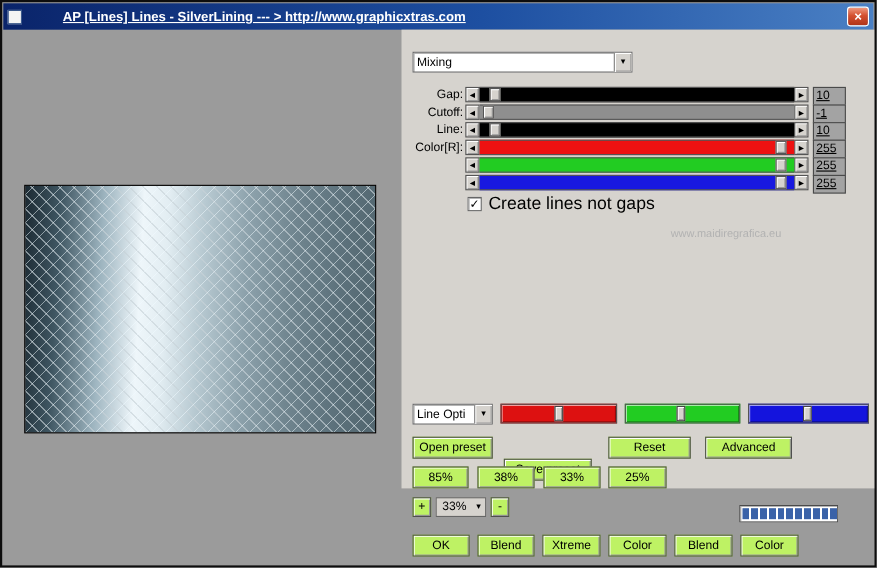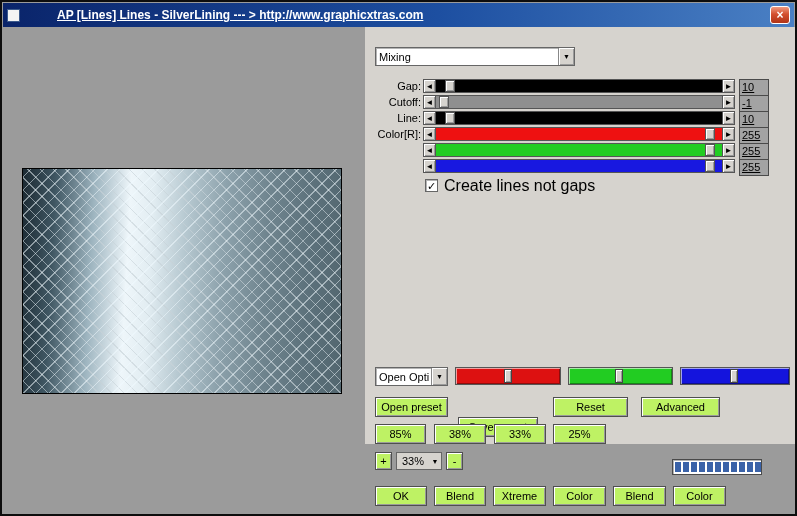--- a/index.html
+++ b/index.html
@@ -176,24 +176,25 @@
         </div>
     </div>
     <div class="valbox" style="top:132px">255</div>
 
     <span class="checkbox" style="top:152px">
       <span>✓</span>
     </span>
     <span class="checkbox-label" style="top:152px">Create lines not gaps</span>
 
     <div class="watermark">
+      <div class="watermark-url">www.maidiregrafica.eu</div>
     </div>
 
     <div class="combo" style="left:10px;top:340px;width:73px;">
-      <span class="combo-text">Open Opti</span>
+      <span class="combo-text">Line Opti</span>
       <span class="combo-btn">
           <span>▼</span>
         </span>
     </div>
 
     <div class="channel" style="left: 90px; width: 106px; background: rgb(221, 17, 17);">
       <div class="ch-thumb" style="left:46%"></div>
     </div>
     <div class="channel" style="left: 203px; width: 105px; background: rgb(34, 204, 34);">
       <div class="ch-thumb" style="left:45%"></div>

